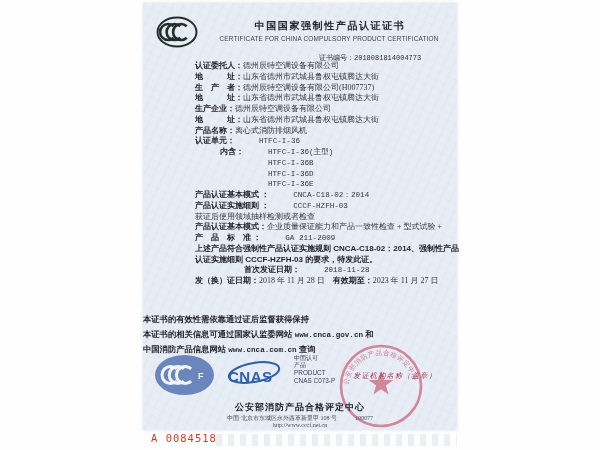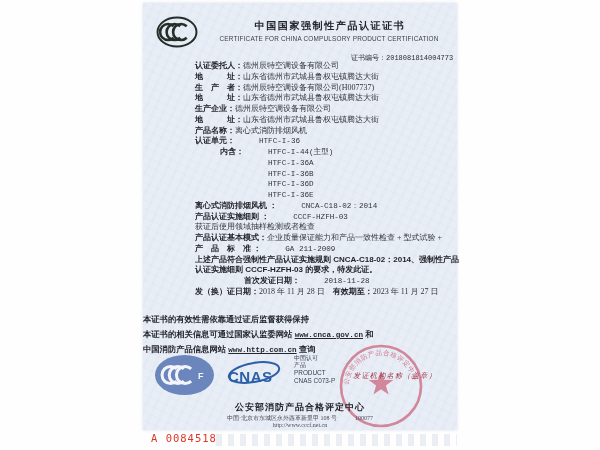--- a/index.html
+++ b/index.html
@@ -24,41 +24,41 @@
     position:absolute;left:64px;top:16px;width:246px;text-align:center;
     font-family:"Liberation Sans","DejaVu Sans",sans-serif;
     font-size:10px;font-weight:700;letter-spacing:1.6px;color:#23232b;white-space:nowrap;
   }
   .subtitle{
     position:absolute;left:60px;top:32px;width:252px;text-align:center;
     font-family:"Liberation Sans","DejaVu Sans",sans-serif;
     font-size:6.4px;color:#3c3c44;letter-spacing:.2px;white-space:nowrap;
   }
   .certno{
-    position:absolute;left:208px;top:50px;font-size:7px;color:#2c2c34;white-space:nowrap;
+    position:absolute;left:176px;top:50px;font-size:7px;color:#2c2c34;white-space:nowrap;
   }
   .certno .num{font-family:"Liberation Mono","DejaVu Sans Mono",monospace;font-size:7px;}
   
   .body-block{position:absolute;left:52px;top:58px;width:262px;color:#2b2b31;}
   .bl{font-size:8px;line-height:10.75px;white-space:nowrap;}
   .bl .lab{font-family:"Liberation Sans","DejaVu Sans",sans-serif;font-weight:700;color:#1f1f27;}
   .bl .val{color:#33333b;}
   .bl .code{font-family:"Liberation Mono","DejaVu Sans Mono",monospace;font-size:7.6px;padding-left:24px;}
   .ind-models{padding-left:49px;}
   .ind-inner{padding-left:25px;}
   .ind-date{padding-left:49px;}
   .bl.strong .val{font-family:"Liberation Sans","DejaVu Sans",sans-serif;font-weight:700;color:#1f1f27;margin-top:12px;}
   
   .notices{
     position:absolute;left:0;top:309px;width:100%;text-align:left;
     font-family:"Liberation Sans","DejaVu Sans",sans-serif;
     font-size:8.3px;font-weight:600;color:#26262e;
   }
   .notices div{line-height:14.6px;white-space:nowrap;}
-  .notices .url{font-family:"Liberation Mono","DejaVu Sans Mono",monospace;font-size:7.6px;text-decoration:underline;}
+  .notices .url{font-family:"Liberation Mono","DejaVu Sans Mono",monospace;font-size:7.6px;}
   
   .cccf{position:absolute;left:11px;top:351px;width:61px;height:42px;}
   .cnas{position:absolute;left:84px;top:356px;width:56px;height:30px;}
   .acc{position:absolute;left:151px;top:352px;font-family:"Liberation Sans","DejaVu Sans",sans-serif;color:#3a3d50;}
   .acc div{font-size:6px;line-height:7.2px;white-space:nowrap;}
   .acc .lat{font-size:6.4px;}
   .seal{position:absolute;left:194px;top:338px;width:88px;height:90px;opacity:.92;}
   .seal-label{
     position:absolute;left:210px;top:368px;width:100px;
     font-size:7.2px;color:#a03346;letter-spacing:1.2px;white-space:nowrap;
@@ -107,40 +107,39 @@
 
   <div class="body-block">
     <div class="bl"><span class="lab">认证委托人：</span><span class="val">德州辰特空调设备有限公司</span></div>
     <div class="bl"><span class="lab">地　　　址：</span><span class="val">山东省德州市武城县鲁权屯镇腾达大街</span></div>
     <div class="bl"><span class="lab">生　产　者：</span><span class="val">德州辰特空调设备有限公司(H007737)</span></div>
     <div class="bl"><span class="lab">地　　　址：</span><span class="val">山东省德州市武城县鲁权屯镇腾达大街</span></div>
     <div class="bl"><span class="lab">生产企业：</span><span class="val">德州辰特空调设备有限公司</span></div>
     <div class="bl"><span class="lab">地　　　址：</span><span class="val">山东省德州市武城县鲁权屯镇腾达大街</span></div>
     <div class="bl"><span class="lab">产品名称：</span><span class="val">离心式消防排烟风机</span></div>
     <div class="bl"><span class="lab">认证单元：</span><span class="val code">HTFC-I-36</span></div>
-    <div class="bl ind-inner"><span class="lab">内含：</span><span class="val code">HTFC-I-44(主型)</span></div>
-    <div class="bl ind-models"><span class="val code">HTFC-I-36A</span></div>
+    <div class="bl ind-inner"><span class="lab">内含：</span><span class="val code">HTFC-I-36(主型)</span></div>
     <div class="bl ind-models"><span class="val code">HTFC-I-36B</span></div>
     <div class="bl ind-models"><span class="val code">HTFC-I-36D</span></div>
     <div class="bl ind-models"><span class="val code">HTFC-I-36E</span></div>
-    <div class="bl"><span class="lab">离心式消防排烟风机 ：</span><span class="val code">CNCA-C18-02：2014</span></div>
+    <div class="bl"><span class="lab">产品认证基本模式 ：</span><span class="val code">CNCA-C18-02：2014</span></div>
     <div class="bl"><span class="lab">产品认证实施细则 ：</span><span class="val code">CCCF-HZFH-03</span></div>
     <div class="bl"><span class="val">获证后使用领域抽样检测或者检查</span></div>
     <div class="bl"><span class="lab">产品认证基本模式：</span><span class="val">企业质量保证能力和产品一致性检查 + 型式试验 +</span></div>
     <div class="bl"><span class="lab">产　品　标　准 ：</span><span class="val code">GA 211-2009</span></div>
     <div class="bl strong"><span class="val">上述产品符合强制性产品认证实施规则 CNCA-C18-02：2014、强制性产品</span></div>
     <div class="bl strong"><span class="val">认证实施细则 CCCF-HZFH-03 的要求，特发此证。</span></div>
     <div class="bl ind-date"><span class="lab">首次发证日期：</span><span class="val code">2018-11-28</span></div>
     <div class="bl"><span class="lab">发（换）证日期：</span><span class="val">2018 年 11 月 28 日</span><span class="lab">　有效期至：</span><span class="val">2023 年 11 月 27 日</span></div>
   </div>
 
   <div class="notices">
     <div>本证书的有效性需依靠通过证后监督获得保持</div>
     <div><span>本证书的相关信息可通过国家认监委网站 </span><span class="url">www.cnca.gov.cn</span><span> 和</span></div>
-    <div><span>中国消防产品信息网站 </span><span class="url">www.http.com.cn</span><span> 查询</span></div>
+    <div><span>中国消防产品信息网站 </span><span class="url">www.cnca.com.cn</span><span> 查询</span></div>
   </div>
 
   <svg class="cccf" viewBox="0 0 61 42">
     <ellipse cx="30.5" cy="21" rx="29.5" ry="20" fill="#6b86bd"></ellipse>
     <path d="M 22.7,14.9 A 8.6 8.6 0 1 0 22.7,27.1" fill="none" stroke="#f3f5fa" stroke-width="3"></path>
     <path d="M 29.9,14.9 A 8.6 8.6 0 1 0 29.9,27.1" fill="none" stroke="#f3f5fa" stroke-width="3"></path>
     <path d="M 37.1,14.9 A 8.6 8.6 0 1 0 37.1,27.1" fill="none" stroke="#f3f5fa" stroke-width="3"></path>
     <text x="44" y="25" font-size="9" font-weight="bold" fill="#f3f5fa" font-family="Liberation Sans, sans-serif">F</text>
   </svg>
 

